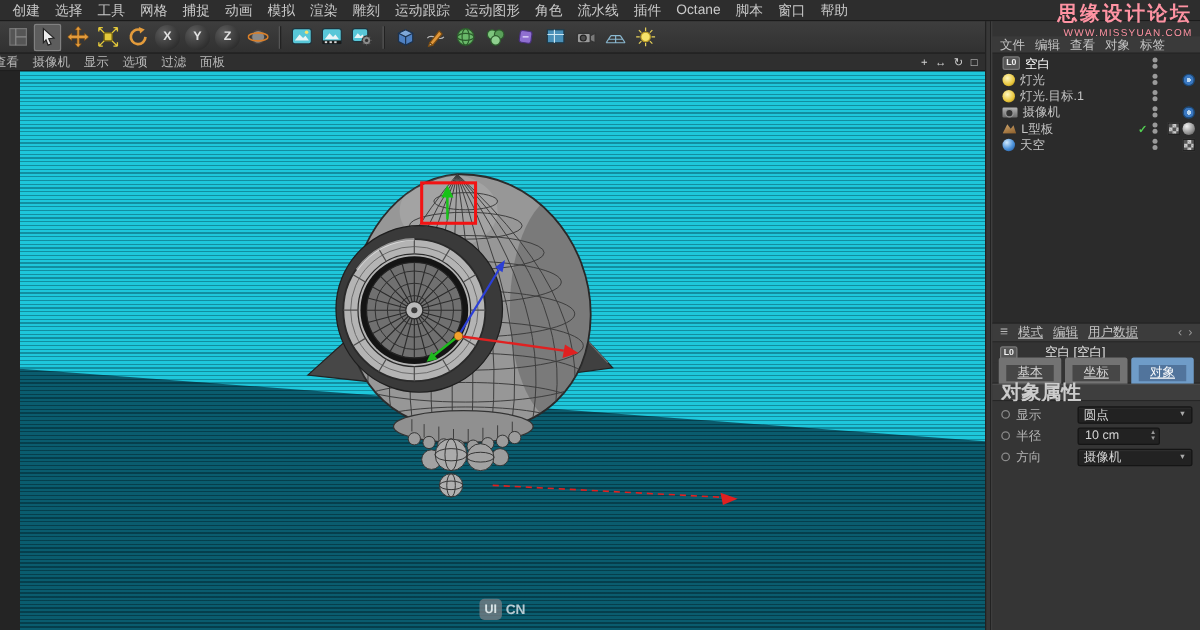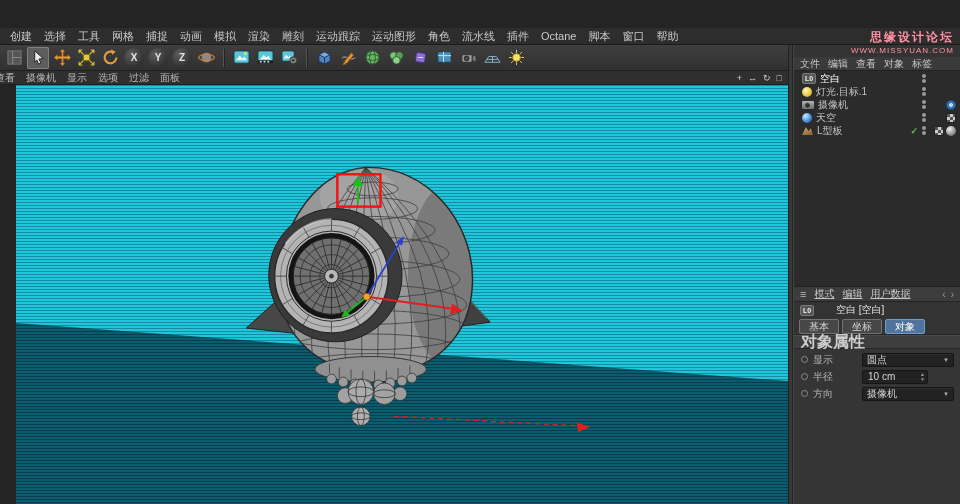--- a/index.html
+++ b/index.html
@@ -2,26 +2,26 @@
 <html><head>
 <meta charset="utf-8">
 <style>
   * { margin:0; padding:0; box-sizing:border-box; }
   html,body { width:960px; height:504px; overflow:hidden; background:#242424;
     font-family:"Liberation Sans", sans-serif; }
   .app { position:relative; width:960px; height:504px; }
 
   
   .menubar { height:17px; background:#2d2d2d; border-bottom:1px solid #1b1b1b;
-    display:flex; align-items:center; padding:0 4px;margin-top:28px; }
+    display:flex; align-items:center; padding:0 4px; }
   .mi { font-size:11px; color:#c9c9c9; padding:1px 6px; white-space:nowrap; cursor:default; }
 
   
   .sitewm { position:absolute; top:1px; right:6px; text-align:right; z-index:30; }
-  .sitewm .l1 { font-size:12px; font-weight:bold; color:#ff93a3; letter-spacing:2px; }
+  .sitewm .l1 { font-size:16px; font-weight:bold; color:#ff93a3; letter-spacing:2px; }
   .sitewm .l2 { font-size:8px; color:#ff93a3; letter-spacing:1px; }
 
   .bodyrow { display:flex; height:487px; }
   .left { width:788px; display:flex; flex-direction:column; }
   .splitter { width:5px; background:#383838; border-left:1px solid #222; border-right:1px solid #222; }
   .right { width:167px; background:#333; display:flex; flex-direction:column; border-left:1px solid #444; }
 
   
   .toolbar { height:26px; background:linear-gradient(#3e3e3e,#313131); border-bottom:1px solid #202020;
     display:flex; align-items:center; gap:2px; padding:0 3px; }
@@ -91,22 +91,22 @@
   
   .amtabs { height:15px; background:#3c3c3c; border-bottom:1px solid #242424; display:flex;
     align-items:center; gap:8px; padding:0 6px; }
   .amtabs .burger { color:#bbb; font-size:11px; }
   .ami { font-size:10px; color:#c5c5c5;text-decoration:underline; }
   .amnav { margin-left:auto; display:flex; gap:5px; color:#999; font-size:10px; }
   .amtitle { height:16px; background:#333; display:flex; align-items:center; gap:22px; padding:0 6px; }
   .amtitle .txt { font-size:10px; color:#e2e2e2; }
   .amsubtabs { height:17px; background:#333; border-bottom:1px solid #272727; display:flex;
     align-items:center; gap:3px; padding:0 5px; }
-  .stab { font-size:10px; color:#d5d5d5; background:#474747; border:1px solid #737373;
-    border-radius:2px; padding:0 9px; line-height:13px; }
+  .stab { font-size:10px; color:#d5d5d5; background:#474747; border:6px solid #737373;
+    border-radius:2px; padding:0 9px; line-height:13px;text-decoration:underline; }
   .stab.active { background:#51749c; border-color:#6f9cc8; color:#fff; }
   .amsection { height:14px; background:#3e3e3e; border-top:1px solid #4a4a4a; border-bottom:1px solid #262626;
     font-size:16px; font-weight:bold; color:#cccccc; display:flex; align-items:center; padding:0 7px; }
   .amprops { background:#353535; padding:2px 0; }
   .prow { height:17px; display:flex; align-items:center; gap:5px; padding:0 5px 0 7px; }
   .kf { width:7px; height:7px; border:1px solid #8a8a8a; border-radius:50%; flex:none; }
   .plabel { width:44px; font-size:10px; color:#b5b5b5; white-space:nowrap; }
   .dd { display:flex; align-items:center; justify-content:space-between; background:#222;
     border:1px solid #151515; box-shadow:inset 0 1px 0 rgba(255,255,255,.05); border-radius:2px;
     height:14px; width:92px; padding:0 4px; font-size:10px; color:#d5d5d5; }
@@ -426,60 +426,71 @@
           <span class="i-null">L0</span>
           <span class="oname">空白</span>
           <span class="dots">
               <i></i>
               <i></i>
             </span>
           <span class="tagbox"></span>
         </div>
         <div class="orow">
           <span class="i-light"></span>
+          <span class="oname">灯光</span>
+          <span class="dots">
+              <i></i>
+              <i></i>
+            </span>
+          <span class="tagbox">
+            <span class="t-target"></span>
+          </span>
+        </div>
+        <div class="orow">
+          <span class="i-light"></span>
           <span class="oname">灯光.目标.1</span>
           <span class="dots">
               <i></i>
               <i></i>
             </span>
           <span class="tagbox"></span>
         </div>
         <div class="orow">
           <span class="i-camera"></span>
           <span class="oname">摄像机</span>
           <span class="dots">
               <i></i>
               <i></i>
             </span>
           <span class="tagbox">
             <span class="t-target"></span>
-          </span>
-        </div>
-        <div class="orow">
-          <span class="i-sky"></span>
-          <span class="oname">天空</span>
-          <span class="dots">
-              <i></i>
-              <i></i>
-            </span>
-          <span class="tagbox">
-            <span class="t-texture"></span>
           </span>
         </div>
         <div class="orow">
           <span class="i-terrain"></span>
           <span class="oname">L型板</span>
           <span class="t-check">✓</span>
           <span class="dots">
               <i></i>
               <i></i>
             </span>
           <span class="tagbox">
             <span class="t-texture"></span>
             <span class="t-phong"></span>
+          </span>
+        </div>
+        <div class="orow">
+          <span class="i-sky"></span>
+          <span class="oname">天空</span>
+          <span class="dots">
+              <i></i>
+              <i></i>
+            </span>
+          <span class="tagbox">
+            <span class="t-texture"></span>
           </span>
         </div>
       </div>
 
       <div class="amtabs">
         <span class="burger">≡</span>
         <span class="ami">模式</span>
         <span class="ami">编辑</span>
         <span class="ami">用户数据</span>
         <span class="amnav">

